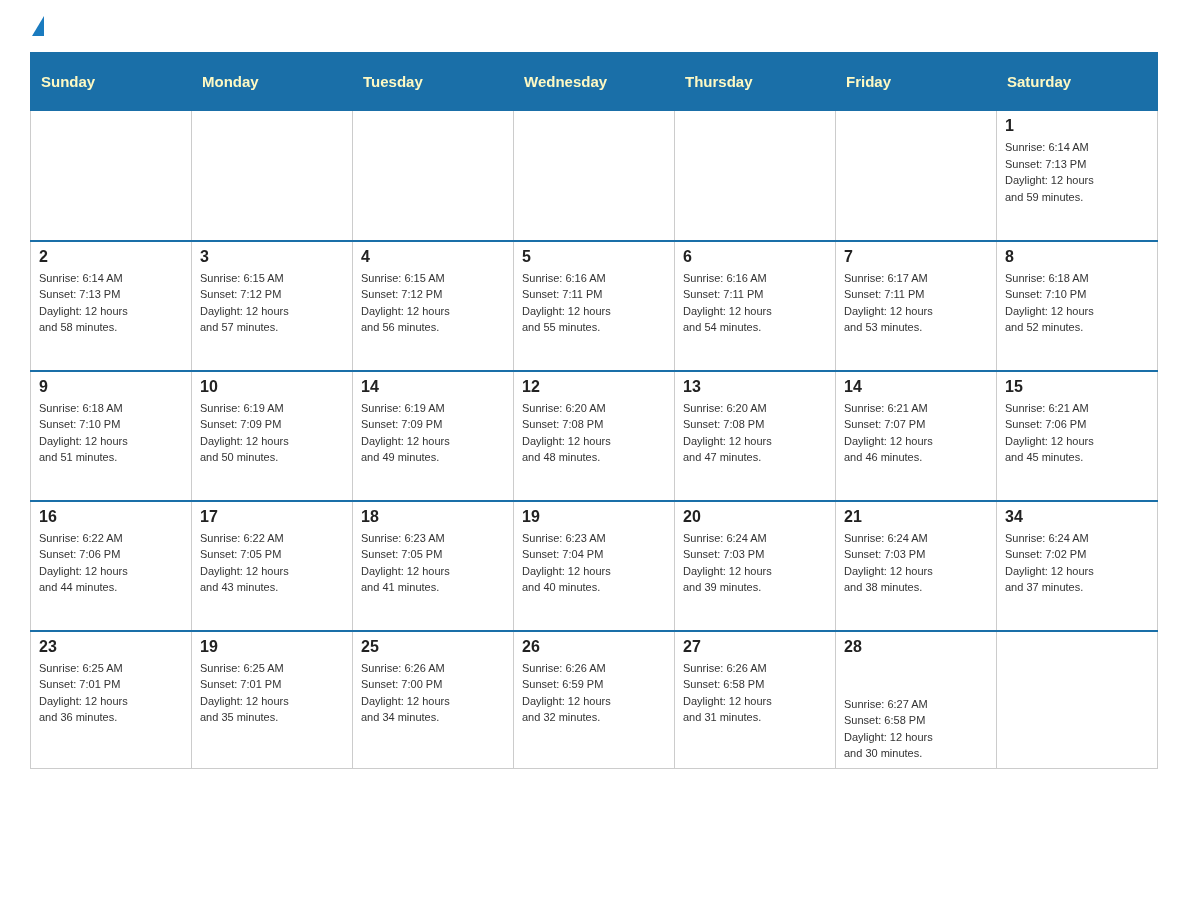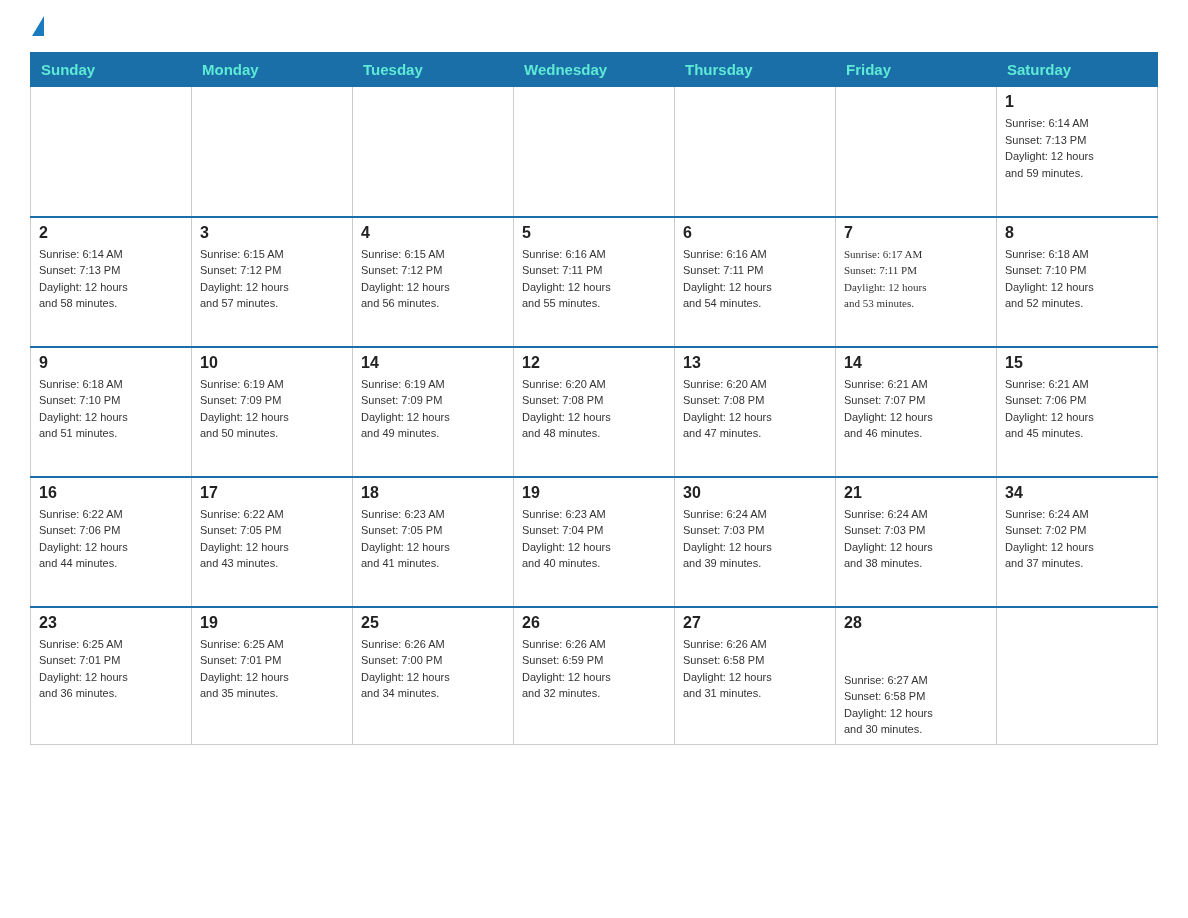--- a/index.html
+++ b/index.html
@@ -58,24 +58,24 @@
       color: #444;
       margin-top: 4px;
     }
     .calendar {
       width: 100%;
       border-collapse: collapse;
       margin-top: 8px;
     }
     .calendar th {
       background-color: #1a6fa8;
-      color: #5eead4;
+      color: #fef9c3;
       font-size: 15px;
       font-weight: bold;
-      padding: 8px 10px;
+      padding: 20px 10px;
       text-align: left;
       border: 1px solid #1a6fa8;
     }
     .calendar td {
       border: 1px solid #ccc;
       vertical-align: top;
       padding: 6px 8px;
       width: calc(100% / 7);
       min-height: 110px;
       height: 130px;
@@ -178,21 +178,21 @@
         </td>
         <td>
           <span class="day-number">6</span>
           <div class="day-info" style="white-space: pre-line;">Sunrise: 6:16 AM
 Sunset: 7:11 PM
 Daylight: 12 hours
 and 54 minutes.</div>
         </td>
         <td>
           <span class="day-number">7</span>
-          <div class="day-info" style="white-space: pre-line; font-family: Liberation Serif, serif;">Sunrise: 6:17 AM
+          <div class="day-info" style="white-space: pre-line;">Sunrise: 6:17 AM
 Sunset: 7:11 PM
 Daylight: 12 hours
 and 53 minutes.</div>
         </td>
         <td>
           <span class="day-number">8</span>
           <div class="day-info" style="white-space: pre-line;">Sunrise: 6:18 AM
 Sunset: 7:10 PM
 Daylight: 12 hours
 and 52 minutes.</div>
@@ -272,21 +272,21 @@
 and 41 minutes.</div>
         </td>
         <td>
           <span class="day-number">19</span>
           <div class="day-info" style="white-space: pre-line;">Sunrise: 6:23 AM
 Sunset: 7:04 PM
 Daylight: 12 hours
 and 40 minutes.</div>
         </td>
         <td>
-          <span class="day-number">30</span>
+          <span class="day-number">20</span>
           <div class="day-info" style="white-space: pre-line;">Sunrise: 6:24 AM
 Sunset: 7:03 PM
 Daylight: 12 hours
 and 39 minutes.</div>
         </td>
         <td>
           <span class="day-number">21</span>
           <div class="day-info" style="white-space: pre-line;">Sunrise: 6:24 AM
 Sunset: 7:03 PM
 Daylight: 12 hours

